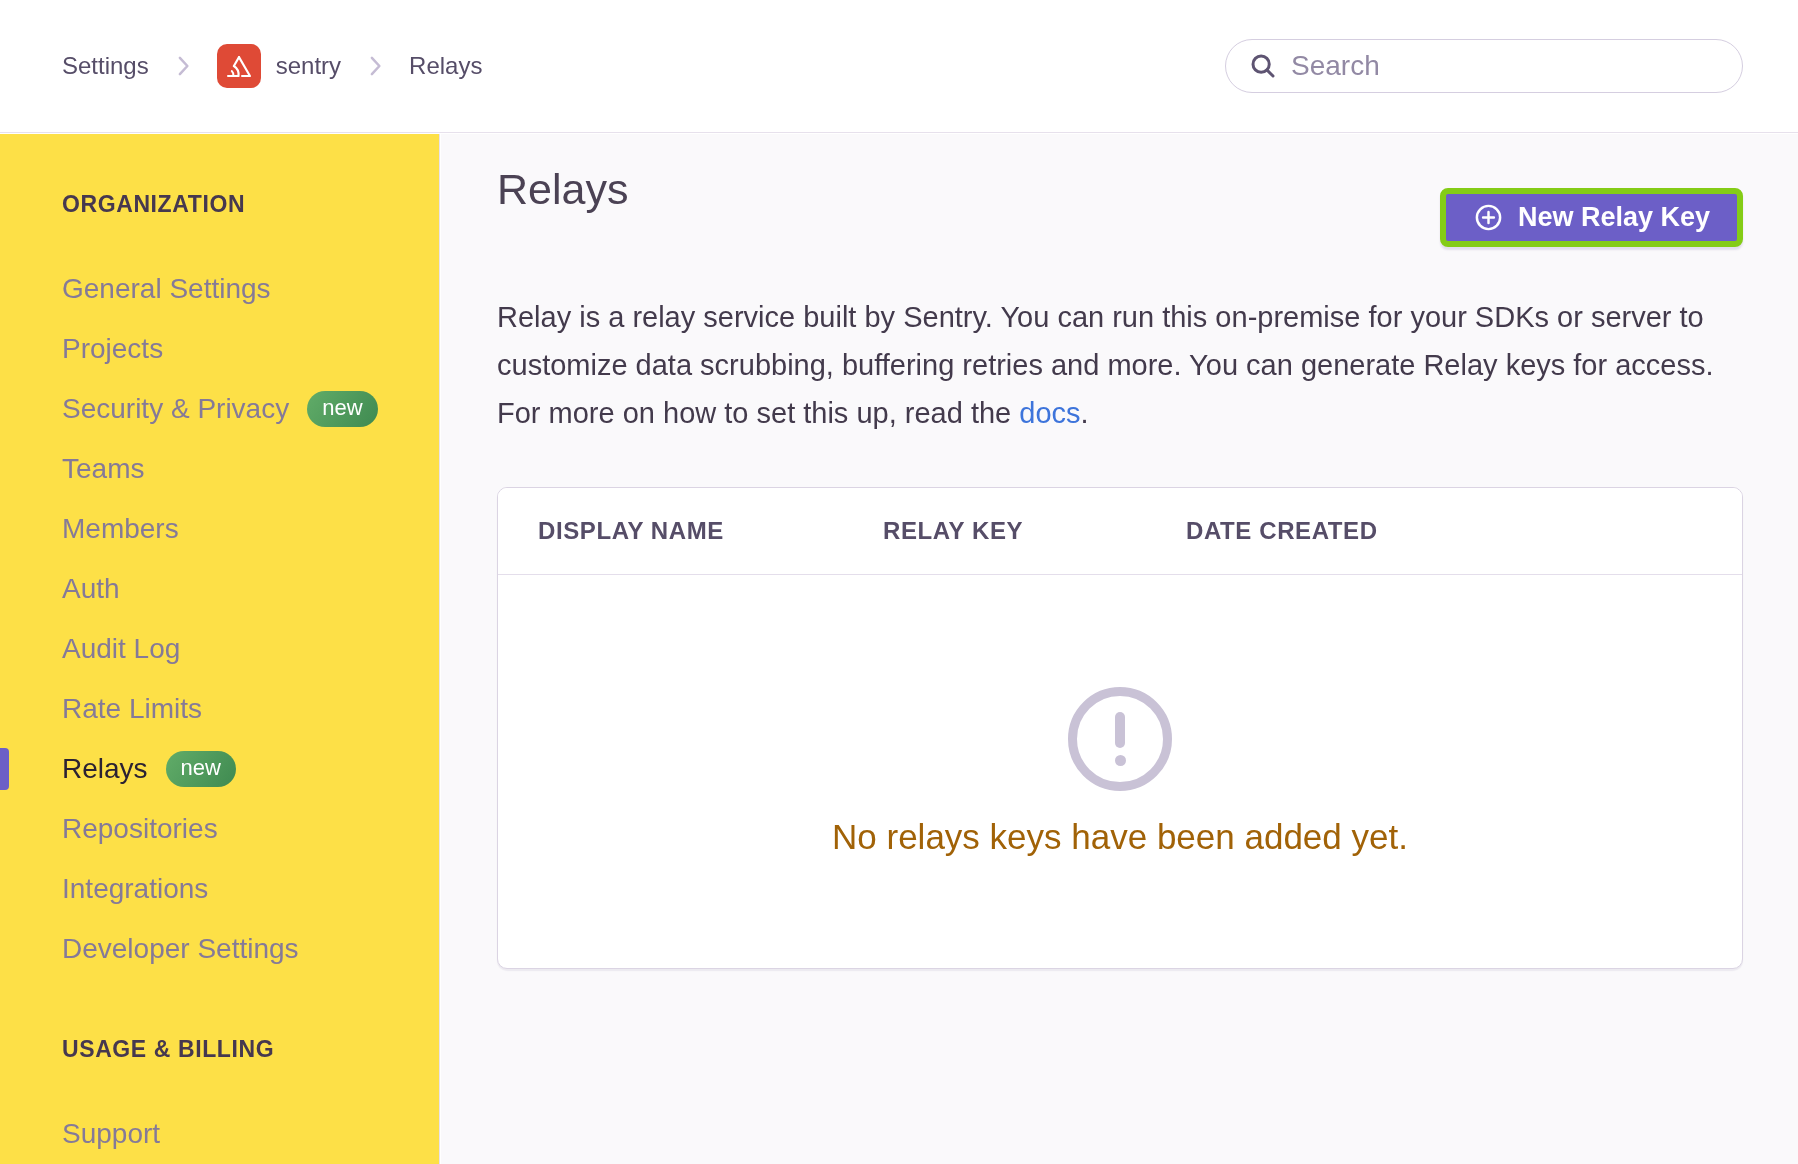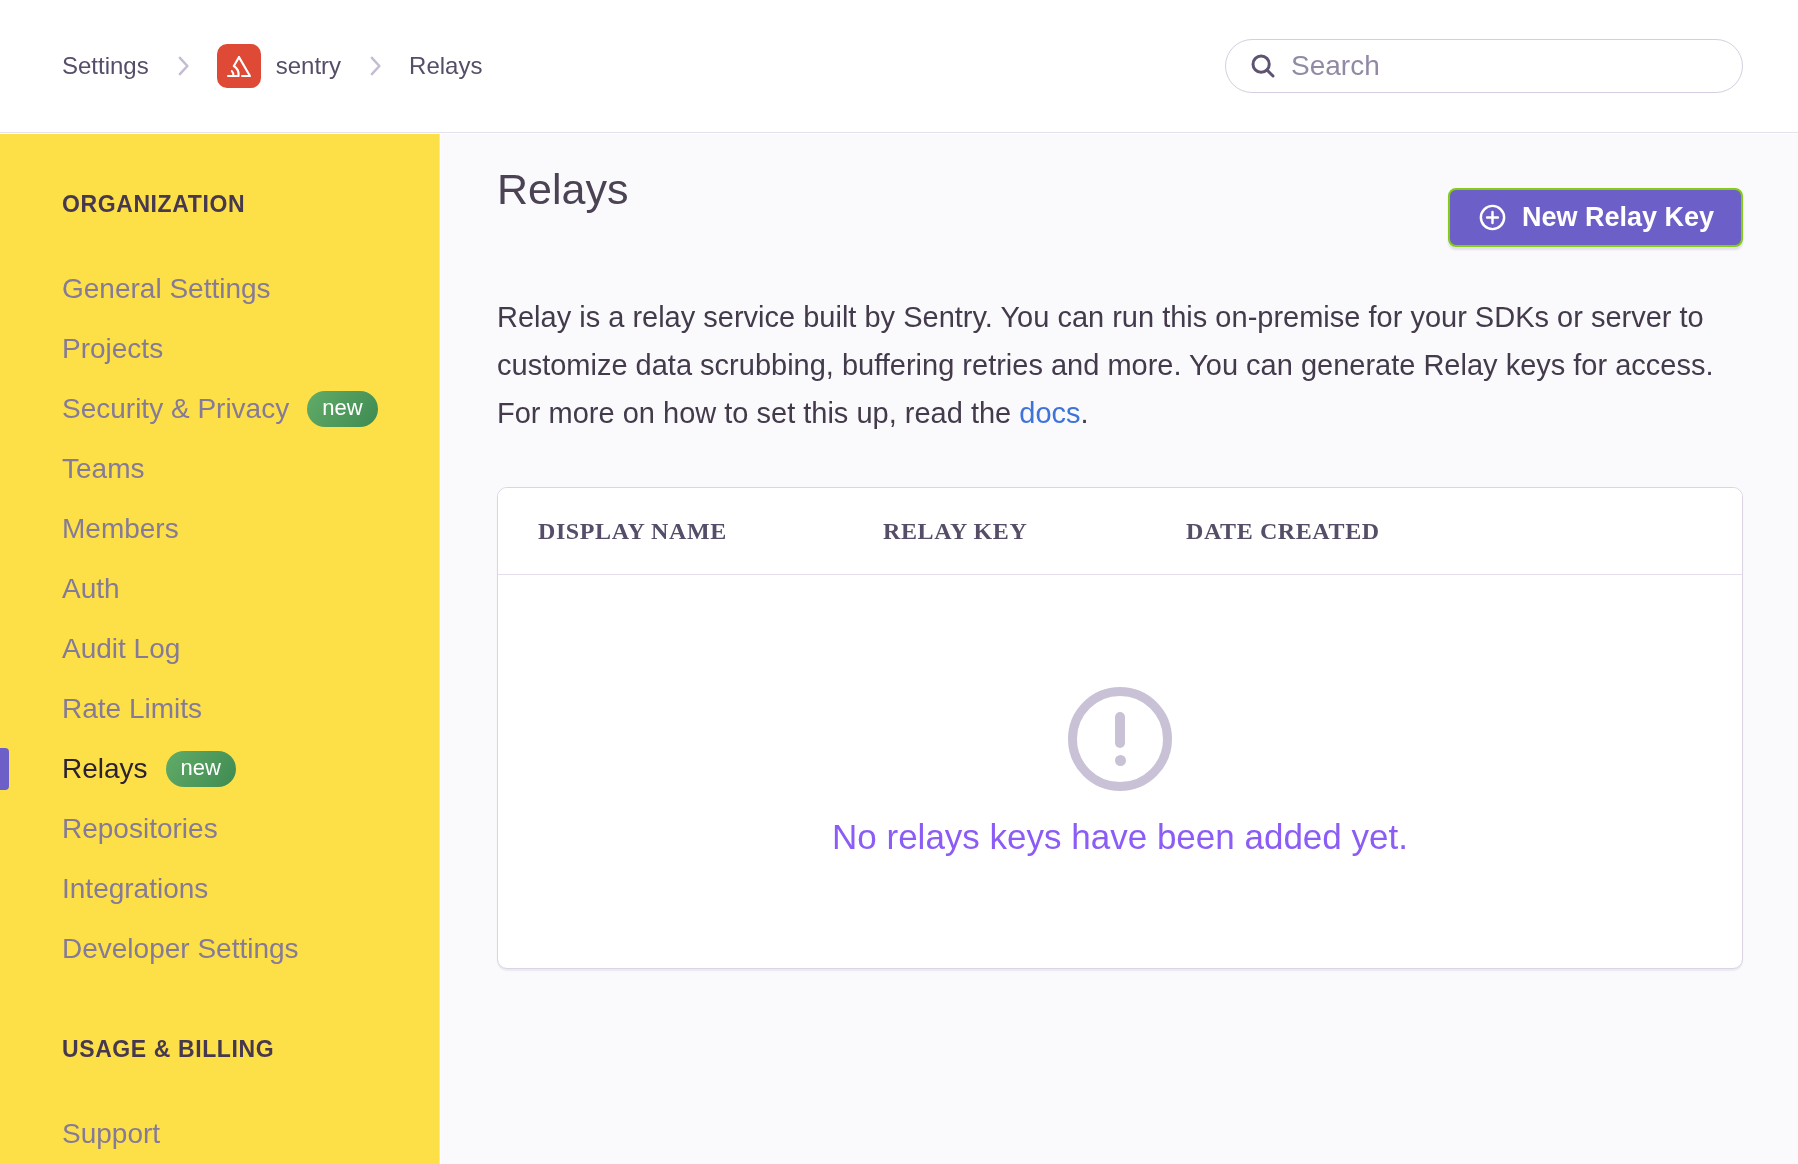--- a/index.html
+++ b/index.html
@@ -25,33 +25,33 @@
   .side-list { list-style:none; }
   .side-item { position:relative; height:60px; display:flex; align-items:center; padding-left:62px; font-size:28px; color:#857A98; cursor:pointer; }
   .side-item.active .side-label { color:#2B2233; }
   .active-bar { position:absolute; left:0; top:9px; width:9px; height:42px; background:#6C5FC7; border-radius:0 4px 4px 0; }
   .badge-new { margin-left:18px; background:linear-gradient(125deg,#61AC68,#3F8A51); color:#fff; font-size:22px; line-height:1; padding:6px 15px 8px; border-radius:18px; }
 
   
   .main { position:absolute; left:441px; top:134px; right:0; bottom:0; background:#FAF9FB; padding:0 55px 0 56px; }
   .title-row { margin-top:32px; display:flex; justify-content:space-between; align-items:flex-start; height:81px; }
   .page-title { font-size:43px; font-weight:500; color:#4B4254; line-height:1; padding-top:2px; }
-  .primary-btn { margin-top:22px; height:59px; display:flex; align-items:center; gap:14px; padding:0 27px; background:#6C5FC7; border:2px solid #84cc16; border-radius:8px; color:#fff; font-size:27px; font-weight:700; cursor:pointer; box-shadow:0 3px 2px rgba(64,45,126,.12); font-family:"Liberation Sans",sans-serif; }
+  .primary-btn { margin-top:22px; height:59px; display:flex; align-items:center; gap:14px; padding:0 27px; background:#6C5FC7; border:6px solid #84cc16; border-radius:8px; color:#fff; font-size:27px; font-weight:700; cursor:pointer; box-shadow:0 3px 2px rgba(64,45,126,.12); font-family:"Liberation Sans",sans-serif; }
   .desc { margin-top:46px; font-size:29px; line-height:48px; color:#433A4C; max-width:1250px; }
   .desc a { color:#3D74DB; text-decoration:none; cursor:pointer; }
 
   .panel { margin-top:50px; background:#fff; border:1.5px solid #DBD4E3; border-radius:10px; box-shadow:0 2px 1px rgba(80,70,110,.08); overflow:hidden; }
-  .panel-header { height:87px; display:flex; align-items:center; padding:0 40px; border-bottom:1px solid #E4DEEB; background:#fff;font-family:Liberation Serif, serif; }
+  .panel-header { height:87px; display:flex; align-items:center; padding:0 40px; border-bottom:1px solid #E4DEEB; background:#fff; }
   .th { font-size:24px; font-weight:700; letter-spacing:.6px; color:#564D68; }
   .th:nth-child(1){ width:345px; } .th:nth-child(2){ width:303px; } .th:nth-child(3){ flex:1; }
   .panel-body { height:393px; display:flex; flex-direction:column; align-items:center; justify-content:center; }
   .empty-icon { width:104px; height:104px; border:9px solid #C9C2D6; border-radius:50%; display:flex; flex-direction:column; align-items:center; justify-content:center; gap:7px; }
   .excl-bar { width:10px; height:36px; border-radius:5px; background:#C9C2D6; }
   .excl-dot { width:11px; height:11px; border-radius:50%; background:#C9C2D6; }
-  .empty-msg { margin-top:26px; font-size:35px; color:#8b5cf6; text-align:center; }
+  .empty-msg { margin-top:26px; font-size:35px; color:#a16207; text-align:center; }
 </style>
 </head>
 <body>
 
 <div class="app">
 
   <div class="topbar">
     <div class="breadcrumb">
       <span class="crumb">Settings</span>
       <svg class="sep-icon" viewBox="0 0 24 24">

